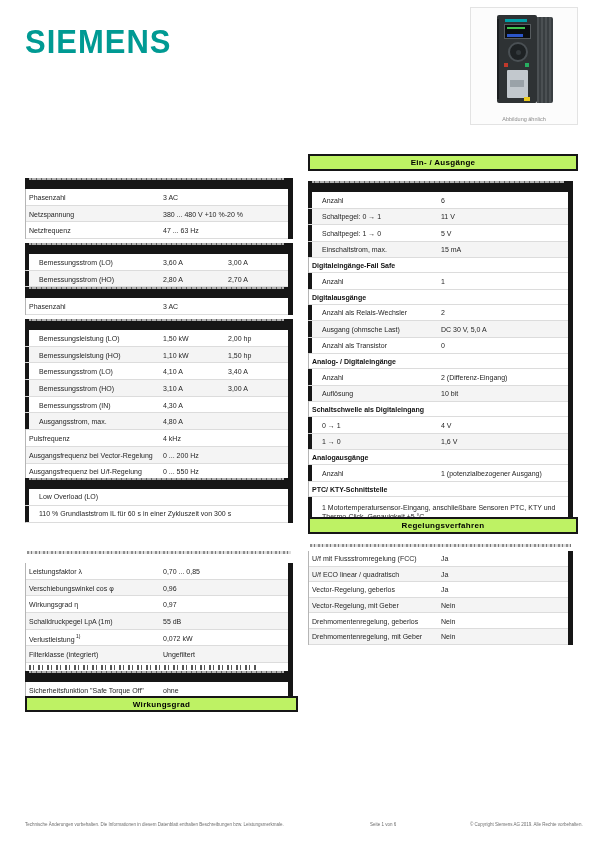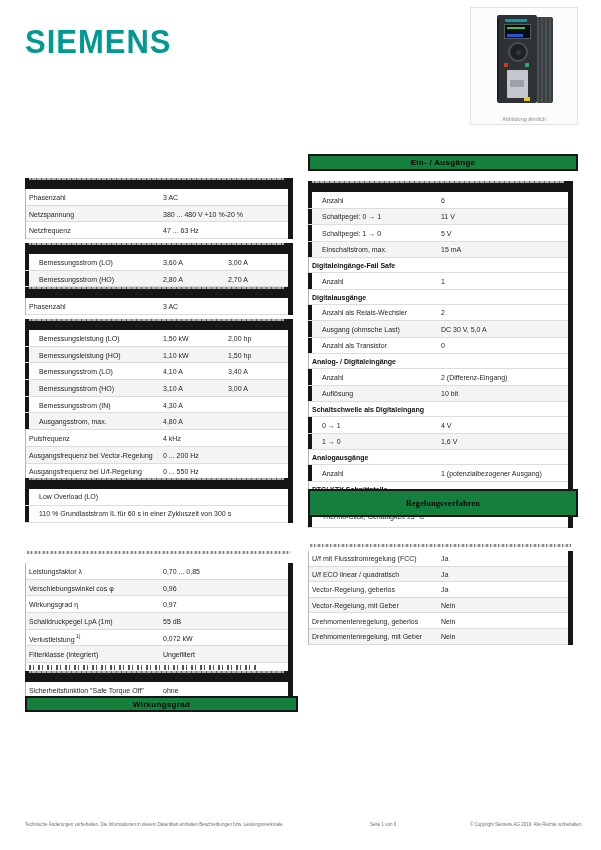--- a/index.html
+++ b/index.html
@@ -57,21 +57,21 @@
   .trow .lab{position:absolute;left:13px;right:8px;top:50%;transform:translateY(-50%);
     font-size:7px;color:#1f1f1f;line-height:1.35;}
   .cliprow{height:8px;background:#fff;position:relative;overflow:hidden;border-bottom:0;}
   .cliprow::before{content:"";position:absolute;left:3px;right:30px;top:2px;height:5px;
     background:repeating-linear-gradient(90deg,#2a2a2a 0 2px,transparent 2px 4px,#2a2a2a 4px 5px,transparent 5px 9px);
     opacity:.8;}
   .clipbar{position:absolute;background:#fff;overflow:hidden;}
   .clipbar::before{content:"";position:absolute;left:2px;right:2px;top:1px;height:3px;
     background:repeating-linear-gradient(90deg,#8f8f8f 0 2px,#dedede 2px 4px,#777 4px 5px,#dedede 5px 8px);}
   
-  .hdrbox{position:absolute;box-sizing:border-box;background:#15803d;border:2px solid #161616;
+  .hdrbox{position:absolute;box-sizing:border-box;background:#bef264;border:2px solid #161616;
     display:flex;align-items:center;justify-content:center;}
   .hdrbox .txt{font-size:8px;font-weight:bold;color:#000;letter-spacing:.3px;}
   
   .footer span{position:absolute;font-size:4.5px;color:#6e6e6e;white-space:nowrap;top:822px;}
 </style>
 </head>
 <body>
 
 <div class="logo" style="color: rgb(0, 154, 147);">SIEMENS</div>
 
@@ -328,21 +328,21 @@
     </div>
     <div class="sub" style="height: 14px;">
       <span class="lab">PTC/ KTY-Schnittstelle</span>
     </div>
     <div class="trow" style="height: 30px;">
       <div class="grp-strip"></div>
       <span class="lab" style="white-space: normal;">1 Motortemperatursensor-Eingang, anschließbare Sensoren PTC, KTY und Thermo-Click, Genauigkeit ±5 °C</span>
     </div>
   </div>
 
-<div class="hdrbox" style="left:308px;top:489px;width:270px;height:28px;font-family:Liberation Serif, serif;">
+<div class="hdrbox" style="left:308px;top:517px;width:270px;height:17px;">
   <span class="txt">Regelungsverfahren</span>
 </div>
 
 <div class="clipbar" style="left:308px;top:543px;width:265px;height:6px;"></div>
 
 <div class="tbl" style="left: 308px; top: 551px; width: 265px; --valx: 132px;">
     <div class="row" style="height: 14.6px;">
       <span class="lab">U/f mit Flussstromregelung (FCC)</span>
       <span class="val" style="left: var(--valx);">Ja</span>
     </div>

